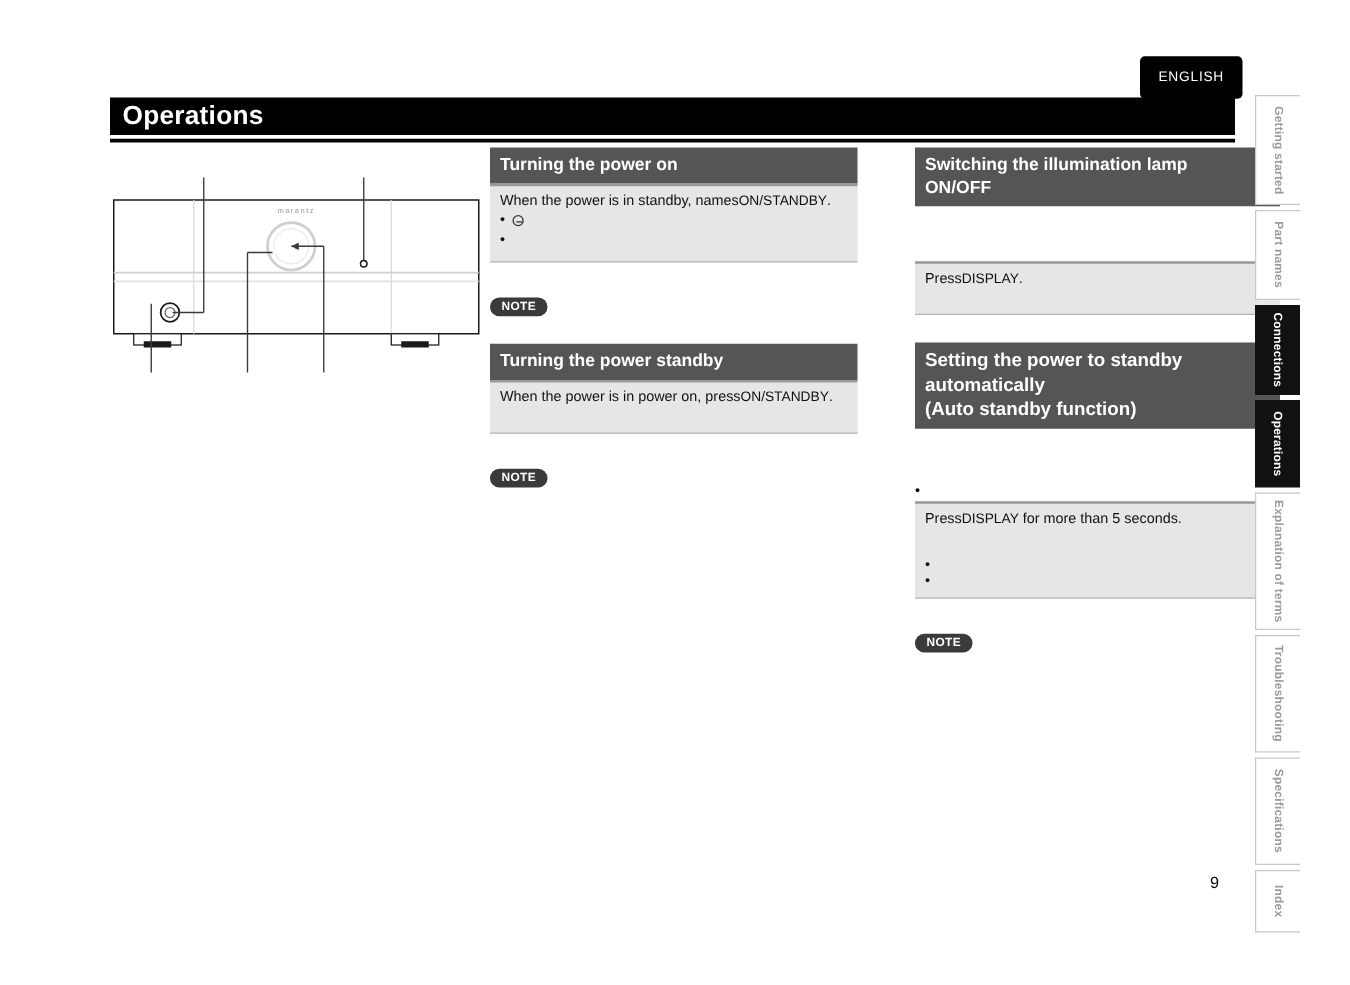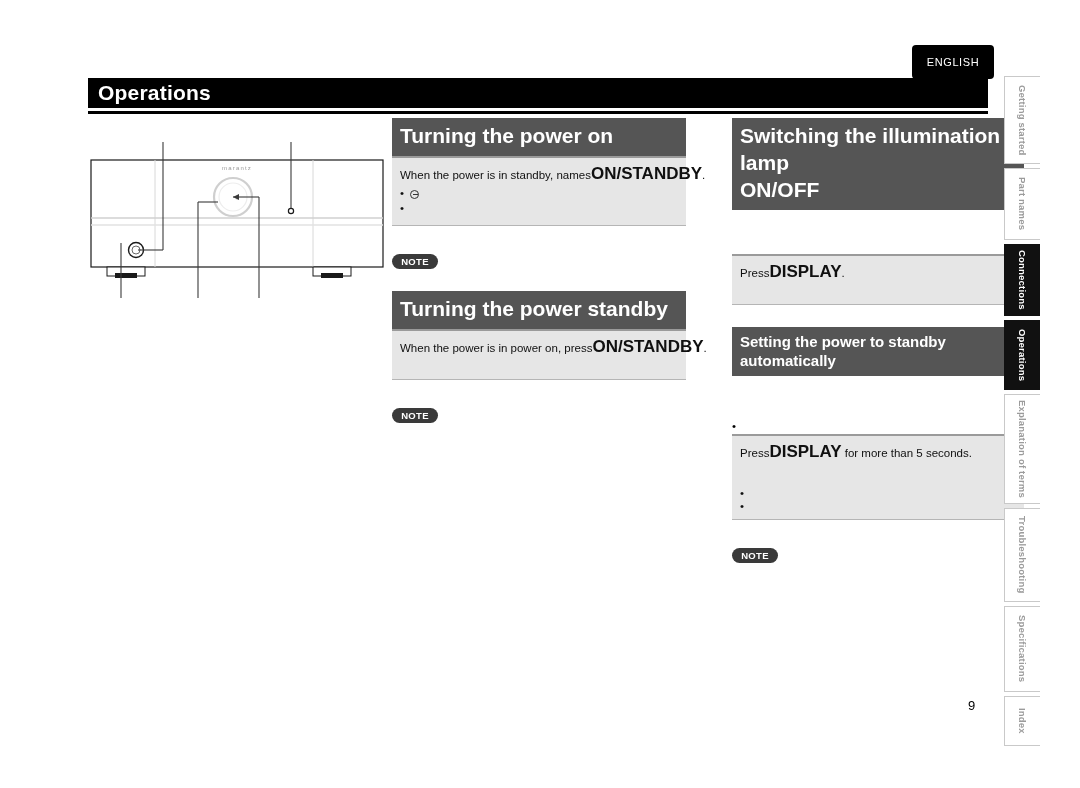--- a/index.html
+++ b/index.html
@@ -71,38 +71,38 @@
     height: 160px;
   }
 
   
   .col-mid { position: absolute; top: 118px; left: 392px; width: 294px; }
   .col-right { position: absolute; top: 118px; left: 732px; width: 292px; }
 
   .sec-head {
     background: #555555;
     color: #ffffff;
-    font-size: 21px;
+    font-size: 14px;
     font-weight: bold;
     padding: 5px 8px 6px 8px;
     line-height: 1.28;
   }
   .sec-head.tall { font-size: 15px; }
 
   .sec-body {
     background: #e6e6e6;
     border-top: 2px solid #9a9a9a;
     border-bottom: 1px solid #b5b5b5;
     padding: 5px 8px 6px 8px;
     font-size: 11.5px;
     color: #101010;
     line-height: 1.35;
   }
   .sec-body .lead { white-space: nowrap; }
-  .sec-body b { font-weight: bold; font-size: 17px; }
+  .sec-body b { font-weight: normal; font-size: 11px; }
 
   .bullets { list-style: none; margin-top: 1px; }
   .bullets li {
     position: relative;
     padding-left: 10px;
     min-height: 13px;
     font-size: 11.5px;
   }
   .bullets li::before {
     content: "•";
@@ -276,20 +276,21 @@
         <span>Press</span><b>DISPLAY</b><span>.</span>
       </div>
       <div class="gap-sm"></div>
     </div>
 
     <div class="gap-md"></div>
 
     <div class="sec-head tall">
       <div>Setting the power to standby</div>
       <div>automatically</div>
+      <div>(Auto standby function)</div>
     </div>
 
     <div class="gap-lg"></div>
     <ul class="bullets">
       <li></li>
     </ul>
 
     <div class="sec-body">
       <div class="lead">
         <span>Press</span><b>DISPLAY</b><span> for more than 5 seconds.</span>

